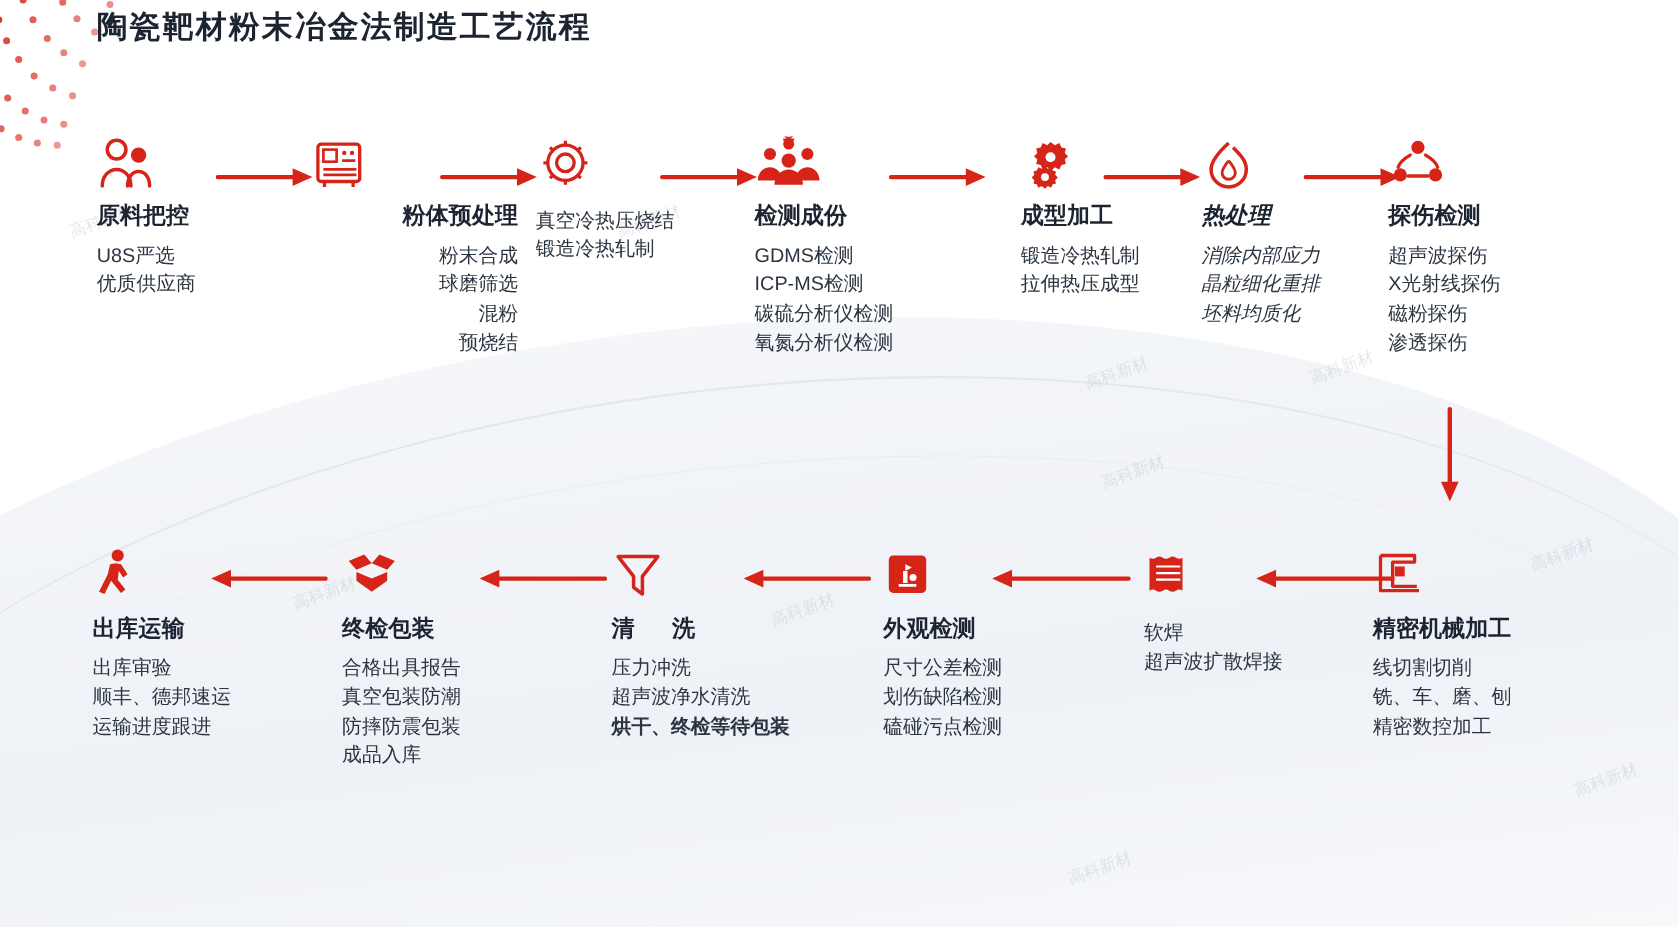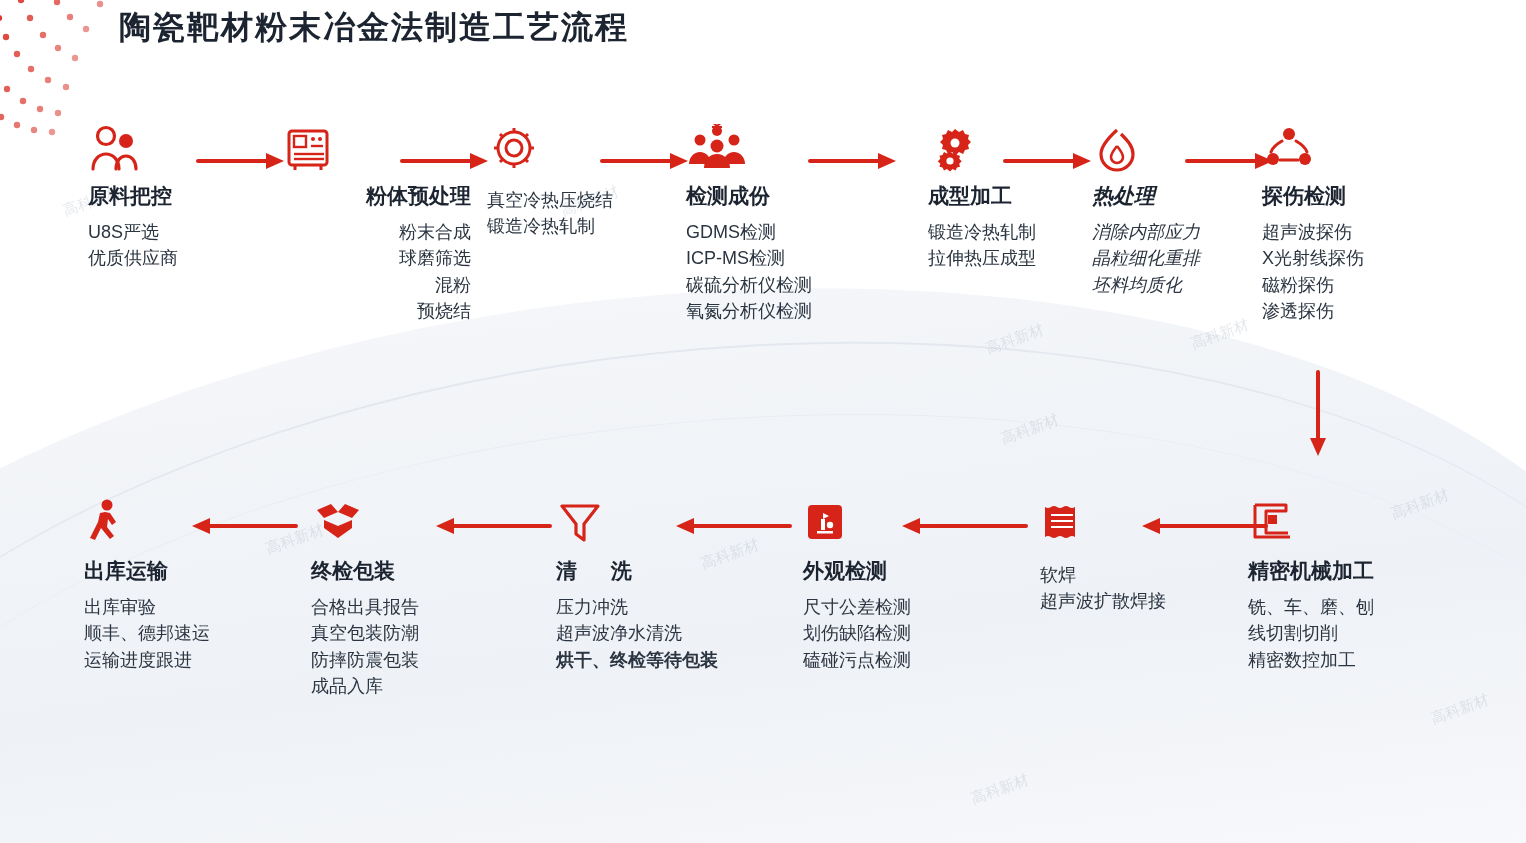--- a/index.html
+++ b/index.html
@@ -46,26 +46,25 @@
   .dots {
     position: absolute; left: -46px; top: -48px;
     width: 210px; height: 210px;
     pointer-events: none;
   }
 
   
   .title {
     position: absolute;
     left: 88px; top: 6px;
-    font-size: 32px;
+    font-size: 28px;
     font-weight: bold;
     letter-spacing: 2px;
     color: #1b2430;
     white-space: nowrap;
-    margin-left: 31px;
   }
 
   
   .wm {
     position: absolute;
     color: #b9c2cd;
     opacity: .38;
     font-size: 15px;
     transform: rotate(-20deg);
     white-space: nowrap;
@@ -515,20 +514,20 @@
         <svg width="50" height="50" viewBox="0 0 50 50">
           <g fill="none" stroke="#d62419" stroke-width="3" stroke-linejoin="round">
             <path d="M7 6 H38 V12 H18 V34 H40"></path>
             <rect x="20" y="16" width="9" height="9" fill="#d62419" stroke="none"></rect>
             <path d="M7 6 V38 H42"></path>
           </g>
         </svg>
       </div>
       <div class="step-title">精密机械加工</div>
       <ul>
+        <li>线切割切削</li>
         <li>铣、车、磨、刨</li>
-        <li>线切割切削</li>
         <li>精密数控加工</li>
       </ul>
     </div>
   </div>
 
 </div>
 
 </body></html>

